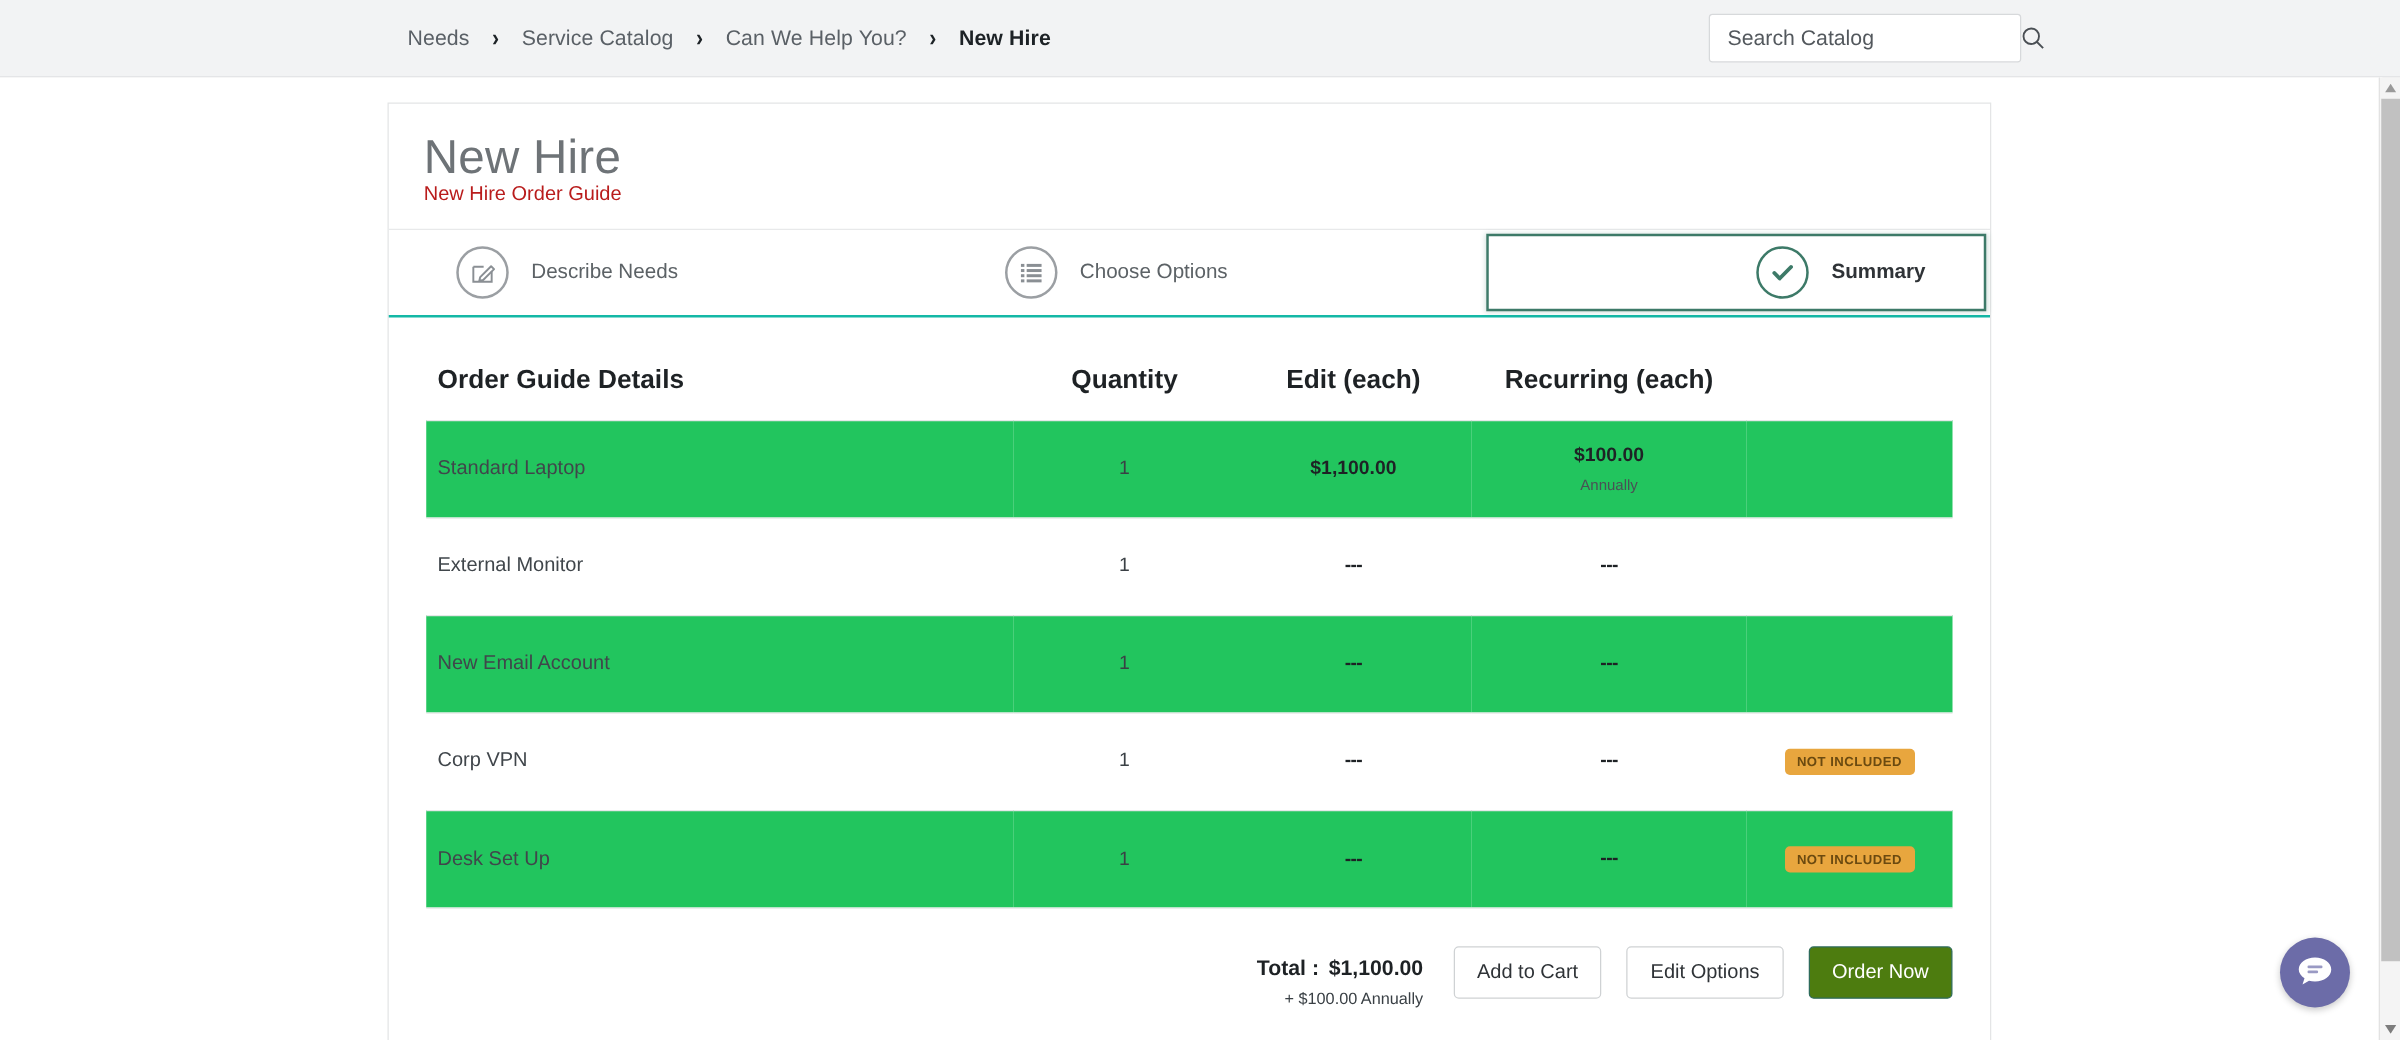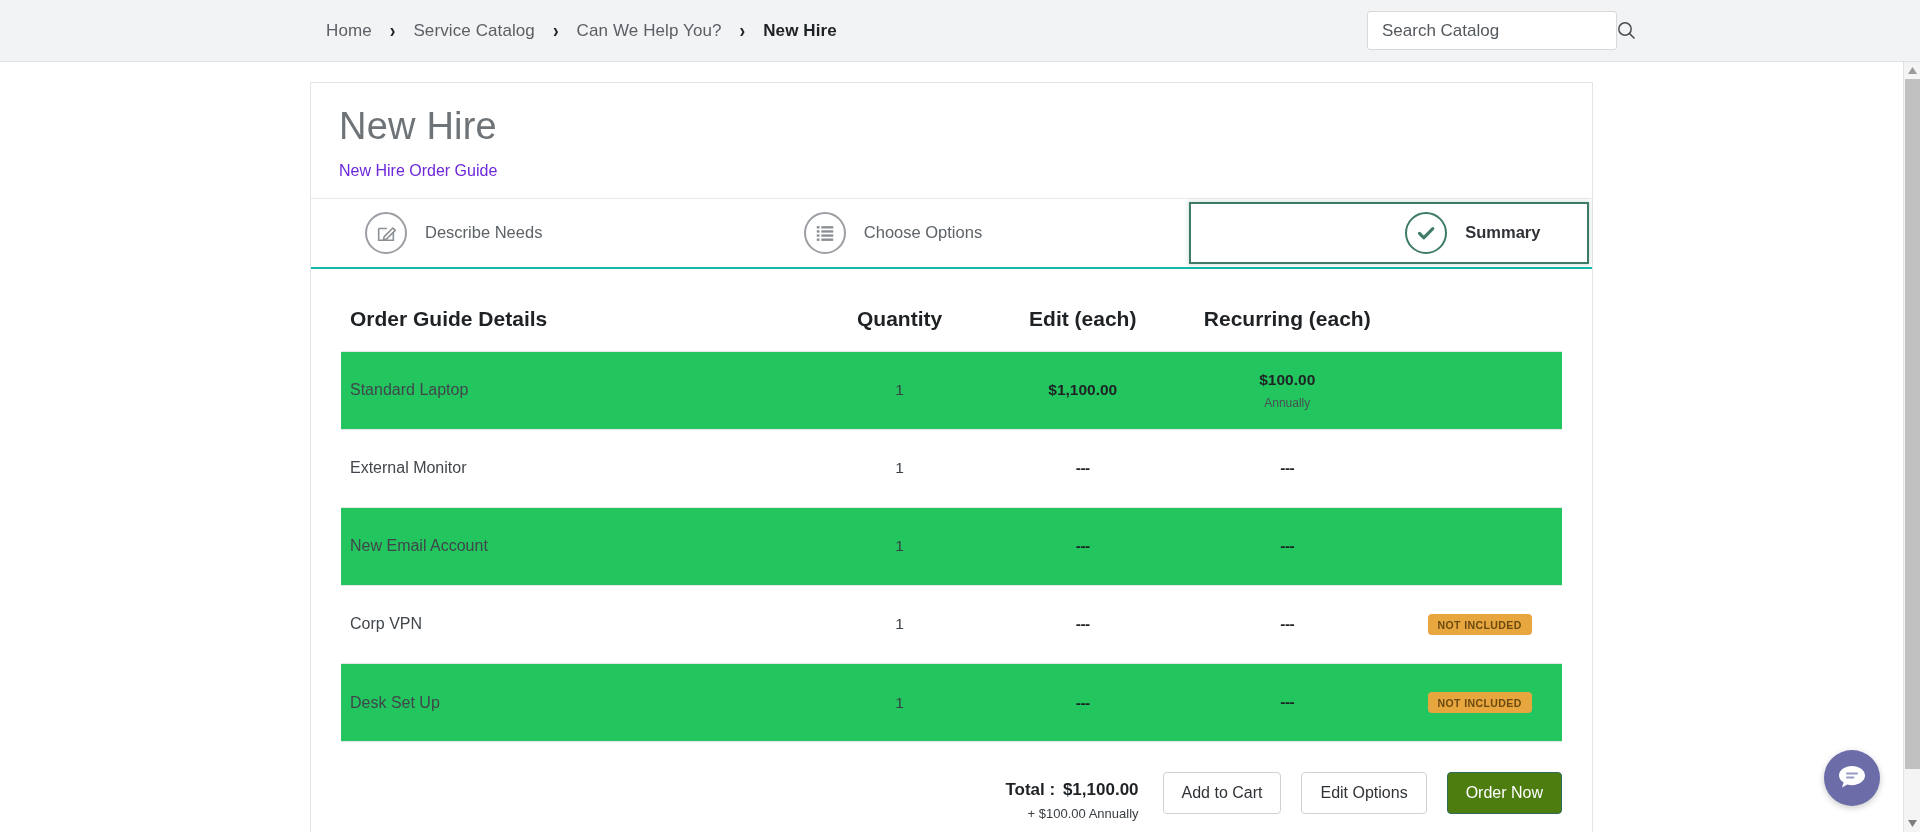--- a/index.html
+++ b/index.html
@@ -60,21 +60,21 @@
     width: 1283px; min-height: 760px;
     background: #fff; border: 1px solid #e4e5e6;
   }
 
   
   .card-head { padding: 24px 28px 18px 28px; border-bottom: 1px solid #e8e9ea; }
   .title {
     font-size: 38px; font-weight: normal; color: #6e7377;
     letter-spacing: .2px; line-height: 1.05;
   }
-  .subtitle { font-size: 16px; color: #6d28d9; margin-top: 15px; }
+  .subtitle { font-size: 16px; color: #b91c1c; margin-top: 0; }
 
   
   .steps {
     display: flex; align-items: stretch; height: 70px;
     border-bottom: 2px solid #14b8a6; position: relative;
   }
   .step { flex: 1; display: flex; align-items: center; padding-left: 54px; gap: 18px; }
   .step.summary {
     flex: 1.03; justify-content: center; gap: 18px; padding-left: 0;
     border: 2px solid #3d7a68; margin: 3px 3px 3px 0;
@@ -163,21 +163,21 @@
   .sb-thumb {
     position: absolute; top: 17px; left: 1px;
     width: 15px; height: 690px; background: #c1c1c1;
   }
 </style>
 </head>
 <body>
 
 <div class="topbar">
   <nav class="breadcrumb" id="breadcrumb">
-      <span class="crumb">Home</span>
+      <span class="crumb">Needs</span>
       <span class="crumb-sep">›</span>
       <span class="crumb">Service Catalog</span>
       <span class="crumb-sep">›</span>
       <span class="crumb">Can We Help You?</span>
       <span class="crumb-sep">›</span>
       <span class="crumb active">New Hire</span>
     </nav>
 
   <div class="searchwrap">
     <input type="text" placeholder="Search Catalog" style="">

